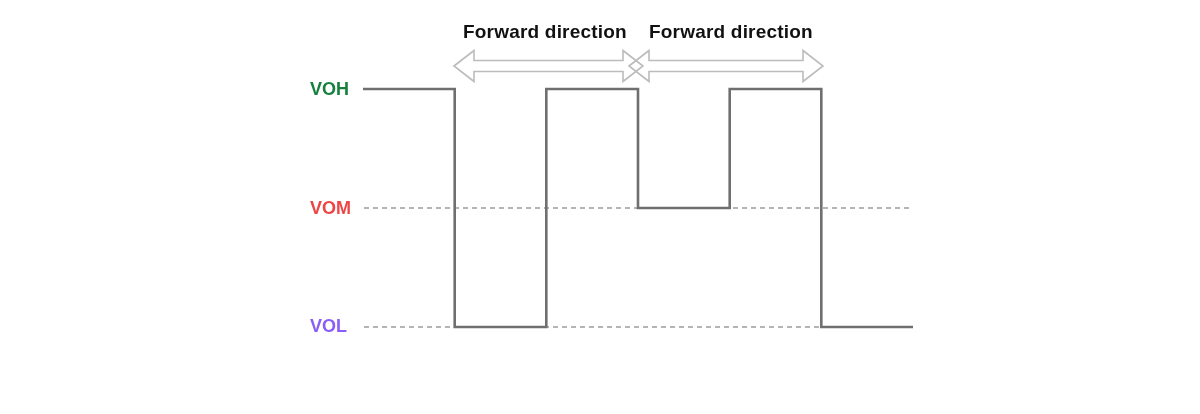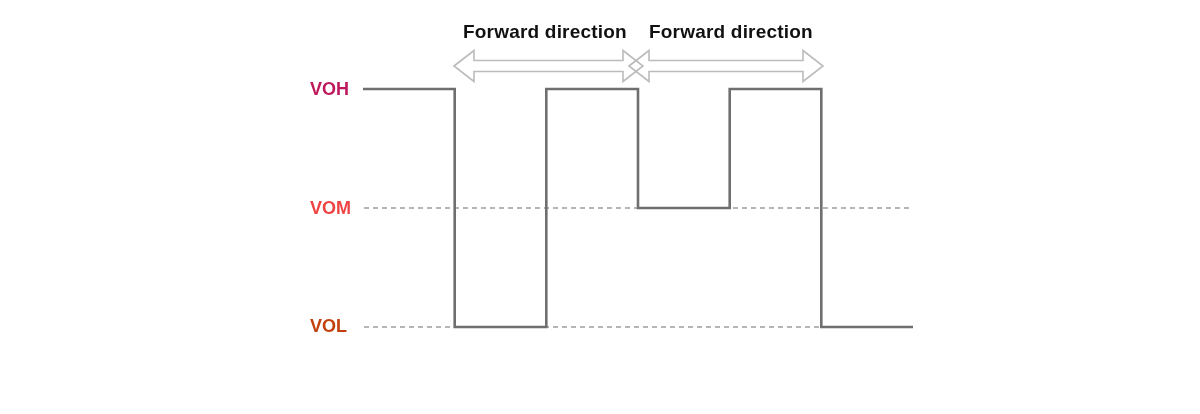--- a/index.html
+++ b/index.html
@@ -43,23 +43,23 @@
   #vom-label { top: 199px; }
   #vol-label { top: 317px; }
 </style>
 </head>
 <body>
 
 <div class="canvas" style="background: rgb(255, 255, 255);">
   <div class="dir-label" id="fwd-label" style="color: rgb(17, 17, 17);">Forward direction</div>
   <div class="dir-label" id="rev-label" style="color: rgb(17, 17, 17);">Forward direction</div>
 
-  <div class="level-label" id="voh-label" style="color: #be185d;">VOH</div>
+  <div class="level-label" id="voh-label" style="color: #15803d;">VOH</div>
   <div class="level-label" id="vom-label" style="color: #ef4444;">VOM</div>
-  <div class="level-label" id="vol-label" style="color: #c2410c;">VOL</div>
+  <div class="level-label" id="vol-label" style="color: #8b5cf6;">VOL</div>
 
   <svg id="diagram-svg" width="1200" height="414" viewBox="0 0 1200 414">
       <path d="M 348 208 H 897" fill="none" stroke="#b5b5b5" stroke-width="1.8" stroke-dasharray="5 4"></path>
       <path d="M 348 327 H 897" fill="none" stroke="#b5b5b5" stroke-width="1.8" stroke-dasharray="5 4"></path>
       <path d="M 347 89 H 438.7 V 327 H 530.3 V 89 H 622.0 V 208 H 713.7 V 89 H 805.3 V 327 H 897.0" fill="none" stroke="#6f6f6f" stroke-width="2.6"></path>
       <path d="M 438 66 L 458 50.5 L 458 60.5 L 607 60.5 L 607 50.5 L 627 66 L 607 81.5 L 607 71.5 L 458 71.5 L 458 81.5 Z" fill="none" stroke="#bcbcbc" stroke-width="1.6"></path>
       <path d="M 613 66 L 633 50.5 L 633 60.5 L 787 60.5 L 787 50.5 L 807 66 L 787 81.5 L 787 71.5 L 633 71.5 L 633 81.5 Z" fill="none" stroke="#bcbcbc" stroke-width="1.6"></path>
     </svg>
 </div>
 

